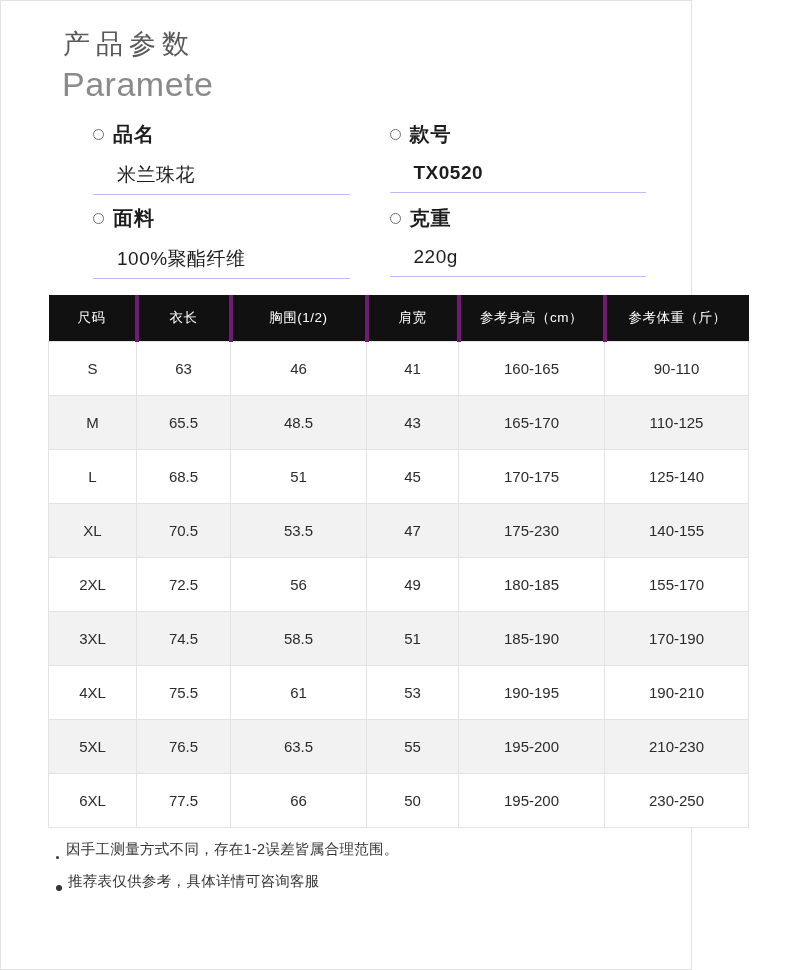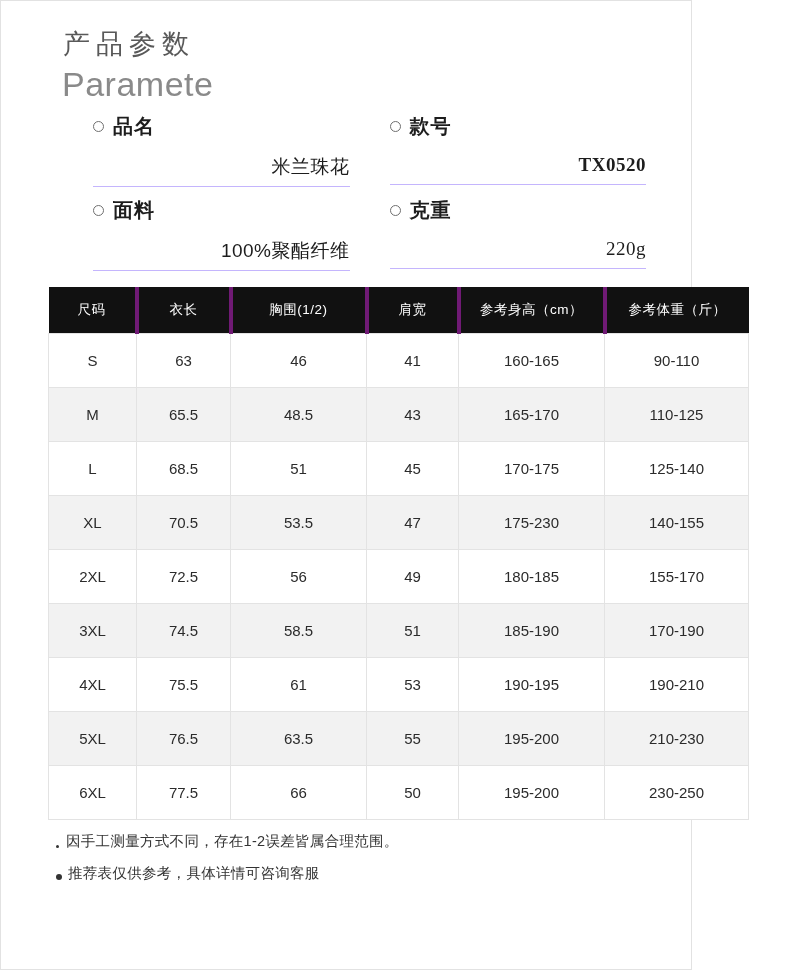--- a/index.html
+++ b/index.html
@@ -45,33 +45,32 @@
     color: #8a8a8a;
     font-weight: 400;
     line-height: 42px;
     margin: 2px 0 0 0;
     padding-left: 14px;
     letter-spacing: 0.5px;
   }
 
   
   .specs {
-    margin-top: 8px;
+    margin-top: 16px;
     padding-left: 45px;
-    text-align: right;
   }
   .spec-row {
     display: flex;
     margin-bottom: 10px;
   }
   .spec-cell {
     width: 292px;
     margin-right: 40px;
   }
-  .spec-cell:last-child { margin-right: 0; font-family: Liberation Serif, serif; }
+  .spec-cell:last-child { margin-right: 0; }
   .spec-label {
     display: flex;
     align-items: center;
     font-size: 20px;
     font-weight: bold;
     color: #1d1d1d;
     letter-spacing: 1px;
   }
   .bullet-ring {
     width: 9px;
@@ -132,21 +131,21 @@
   col.c4 { width: 146px; }
   col.c5 { width: 144px; }
 
   
   .notes {
     margin-top: 12px;
     padding-left: 8px;
   }
   .note {
     display: flex;
-    align-items: center;
+    align-items: flex-end;
     font-size: 14.5px;
     color: #333333;
     margin-bottom: 13px;
     letter-spacing: 0.3px;
   }
   .note-dot-small {
     width: 3px;
     height: 3px;
     background: #333;
     border-radius: 50%;

